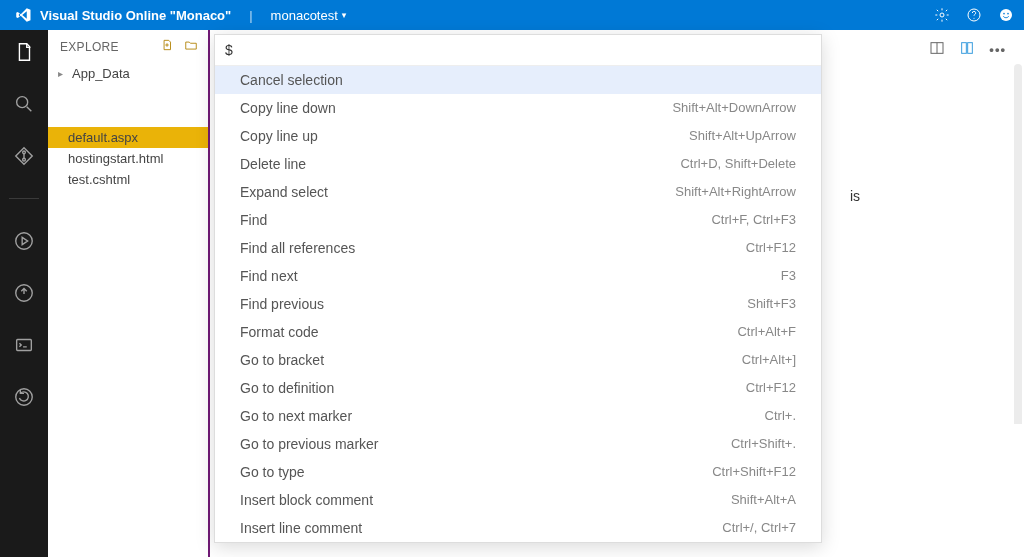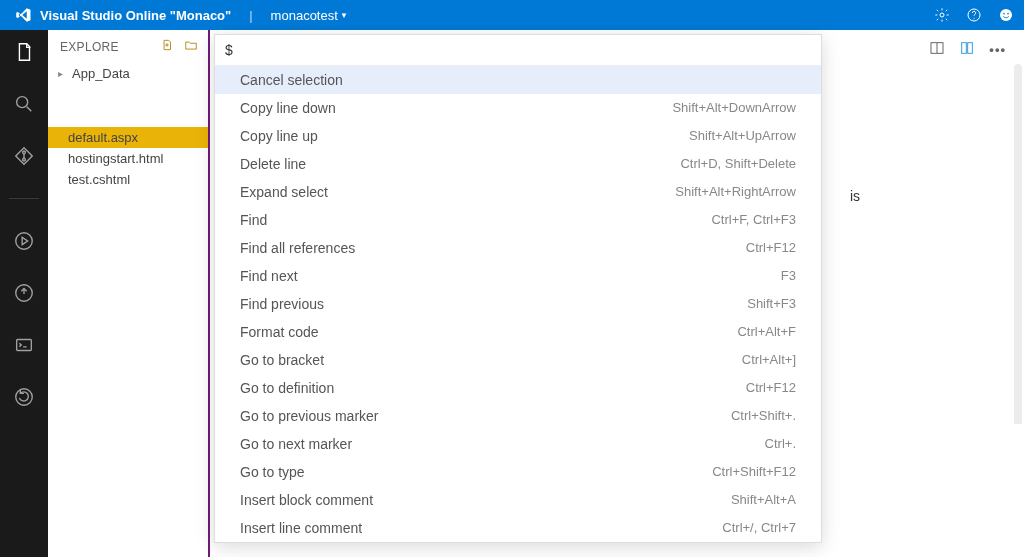--- a/index.html
+++ b/index.html
@@ -247,28 +247,28 @@
           </div>
           <div class="palette-row">
             <span class="cmd">Go to bracket</span>
             <span class="kb">Ctrl+Alt+]</span>
           </div>
           <div class="palette-row">
             <span class="cmd">Go to definition</span>
             <span class="kb">Ctrl+F12</span>
           </div>
           <div class="palette-row">
+            <span class="cmd">Go to next marker</span>
+            <span class="kb">Ctrl+.</span>
+          </div>
+          <div class="palette-row">
             <span class="cmd">Go to previous marker</span>
             <span class="kb">Ctrl+Shift+.</span>
           </div>
           <div class="palette-row">
-            <span class="cmd">Go to next marker</span>
-            <span class="kb">Ctrl+.</span>
-          </div>
-          <div class="palette-row">
             <span class="cmd">Go to type</span>
             <span class="kb">Ctrl+Shift+F12</span>
           </div>
           <div class="palette-row">
             <span class="cmd">Insert block comment</span>
             <span class="kb">Shift+Alt+A</span>
           </div>
           <div class="palette-row">
             <span class="cmd">Insert line comment</span>
             <span class="kb">Ctrl+/, Ctrl+7</span>

